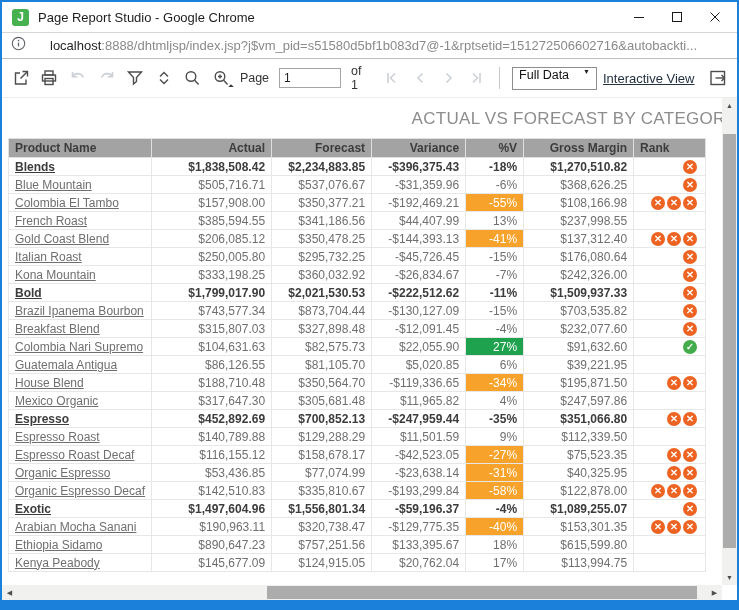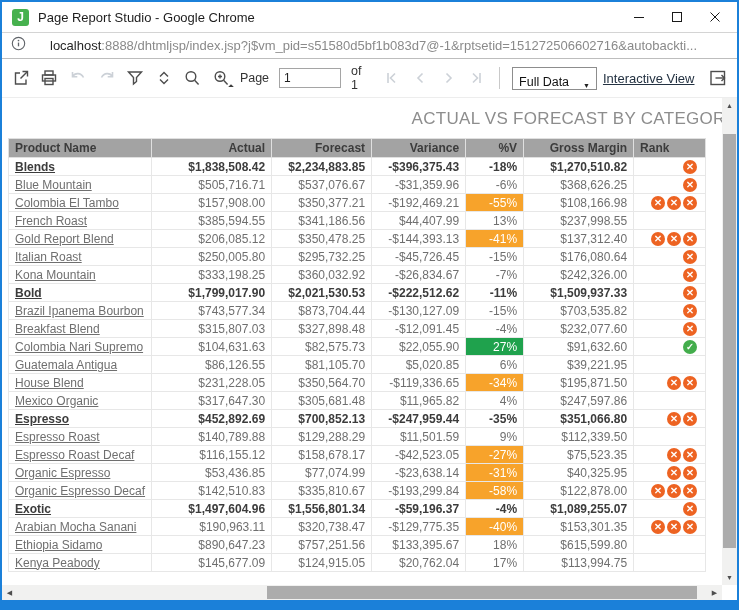--- a/index.html
+++ b/index.html
@@ -31,21 +31,21 @@
   .ico { stroke:#4d4d4d; fill:none; stroke-width:1.4; }
   .ico-dis { stroke:#ccd1d7; fill:none; stroke-width:1.6; }
   .zoom-caret { position:absolute; right:1px; bottom:2px; width:0; height:0;
                 border-left:4px solid transparent; border-top:4px solid #3c3c3c; transform:rotate(-45deg); }
   .page-label { font-size:12.5px; color:#333; margin-left:3px; }
   .page-input { width:62px; height:20px; border:1px solid #a5a5a5; font-family:inherit; font-size:12px;
                 padding:0 4px; margin:0 7px; color:#222; }
   .of-label { font-size:12.5px; color:#333; margin-right:4px; }
   .sep { width:1px; height:22px; background:#c9c9c9; margin:0 9px 0 6px; }
   .select { width:86px; height:23px; border:1px solid #8d8d8d; background:#fff; display:flex;
-            align-items:flex-end; justify-content:space-between; padding:0 6px; font-size:12.5px; color:#111; }
+            align-items:flex-start; justify-content:space-between; padding:0 6px; font-size:12.5px; color:#111; }
   .select .caret { font-size:7px; color:#222; }
   .spacer { flex:1; }
   .ilink { font-size:13px; color:#243242; text-decoration:underline; margin-right:8px; white-space:nowrap; }
 
   
   .content { flex:1; position:relative; overflow:hidden; background:#fff; }
   .report-title { margin:11px 0 9px 16px; font-size:17px; color:#8d8d8d; letter-spacing:.3px;text-align:right; }
 
   table.report { border-collapse:collapse; table-layout:fixed; margin-left:6px; }
   table.report th { border:1px solid #e0e0e0; font-size:12px; font-weight:bold; color:#3c3c3c;
@@ -271,21 +271,21 @@
           <tr>
             <td class="l">French Roast</td>
             <td class="">$385,594.55</td>
             <td class="">$341,186.56</td>
             <td class="">$44,407.99</td>
             <td class="pcell">13%</td>
             <td class="">$237,998.55</td>
             <td class="rank"></td>
           </tr>
           <tr>
-            <td class="l">Gold Report Blend</td>
+            <td class="l">Gold Coast Blend</td>
             <td class="">$206,085.12</td>
             <td class="">$350,478.25</td>
             <td class="">-$144,393.13</td>
             <td class="pcell orange">-41%</td>
             <td class="">$137,312.40</td>
             <td class="rank"><span class="badge x">✕</span><span class="badge x">✕</span><span class="badge x">✕</span></td>
           </tr>
           <tr>
             <td class="l">Italian Roast</td>
             <td class="">$250,005.80</td>
@@ -344,21 +344,21 @@
             <td class="l">Guatemala Antigua</td>
             <td class="">$86,126.55</td>
             <td class="">$81,105.70</td>
             <td class="">$5,020.85</td>
             <td class="pcell">6%</td>
             <td class="">$39,221.95</td>
             <td class="rank"></td>
           </tr>
           <tr>
             <td class="l">House Blend</td>
-            <td class="">$231,228.05</td>
+            <td class="">$188,710.48</td>
             <td class="">$350,564.70</td>
             <td class="">-$119,336.65</td>
             <td class="pcell orange">-34%</td>
             <td class="">$195,871.50</td>
             <td class="rank"><span class="badge x">✕</span><span class="badge x">✕</span></td>
           </tr>
           <tr>
             <td class="l">Mexico Organic</td>
             <td class="">$317,647.30</td>
             <td class="">$305,681.48</td>

